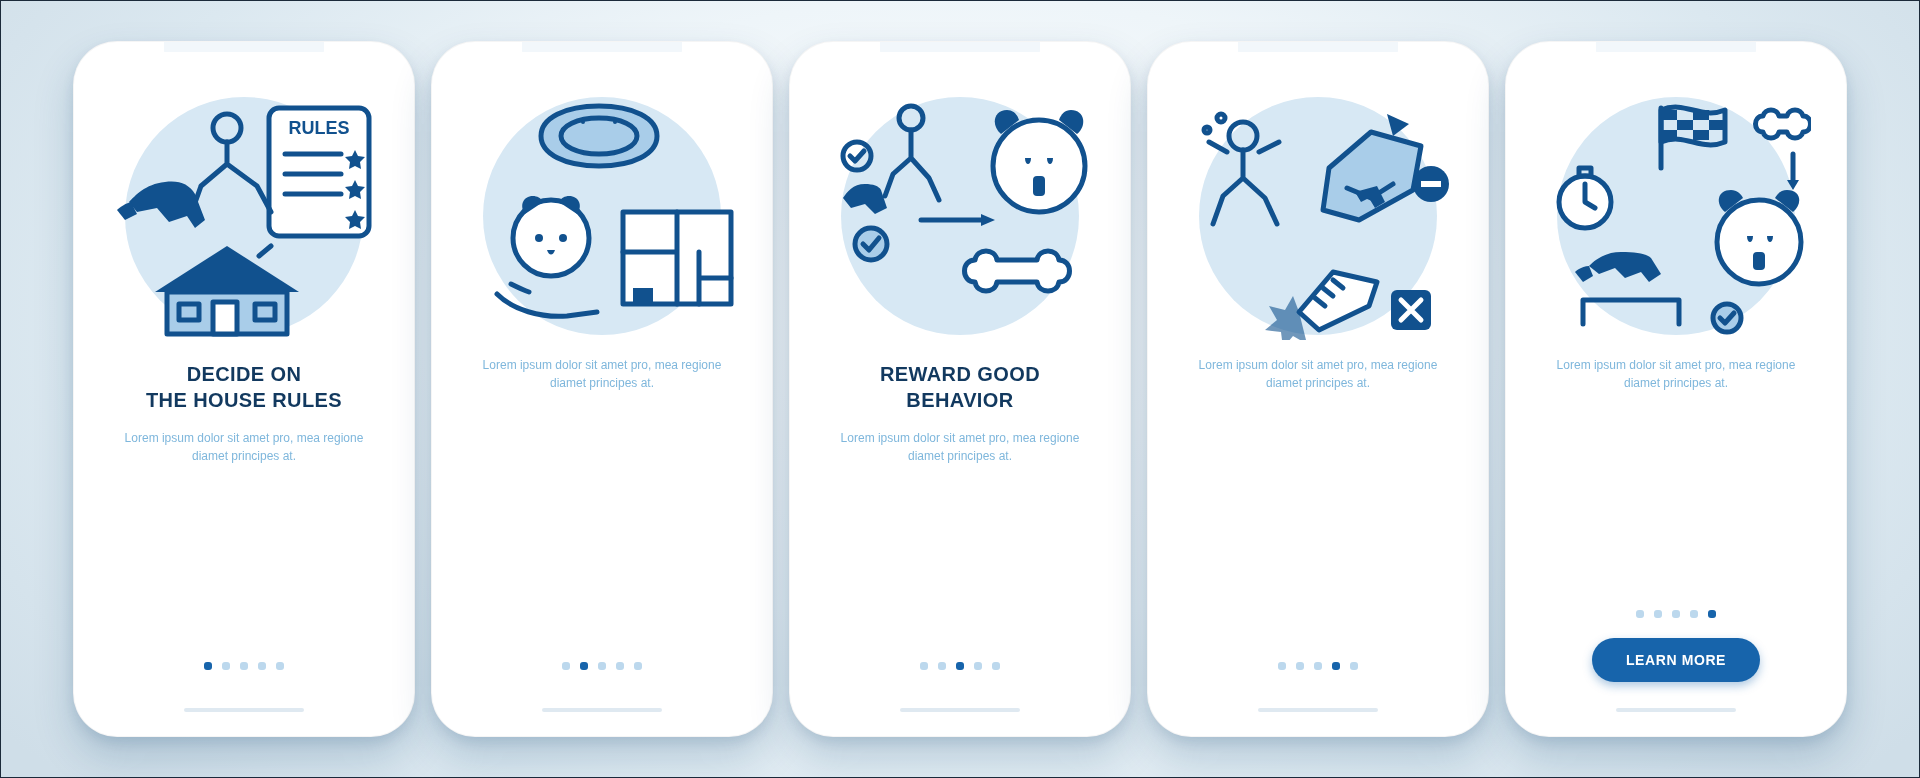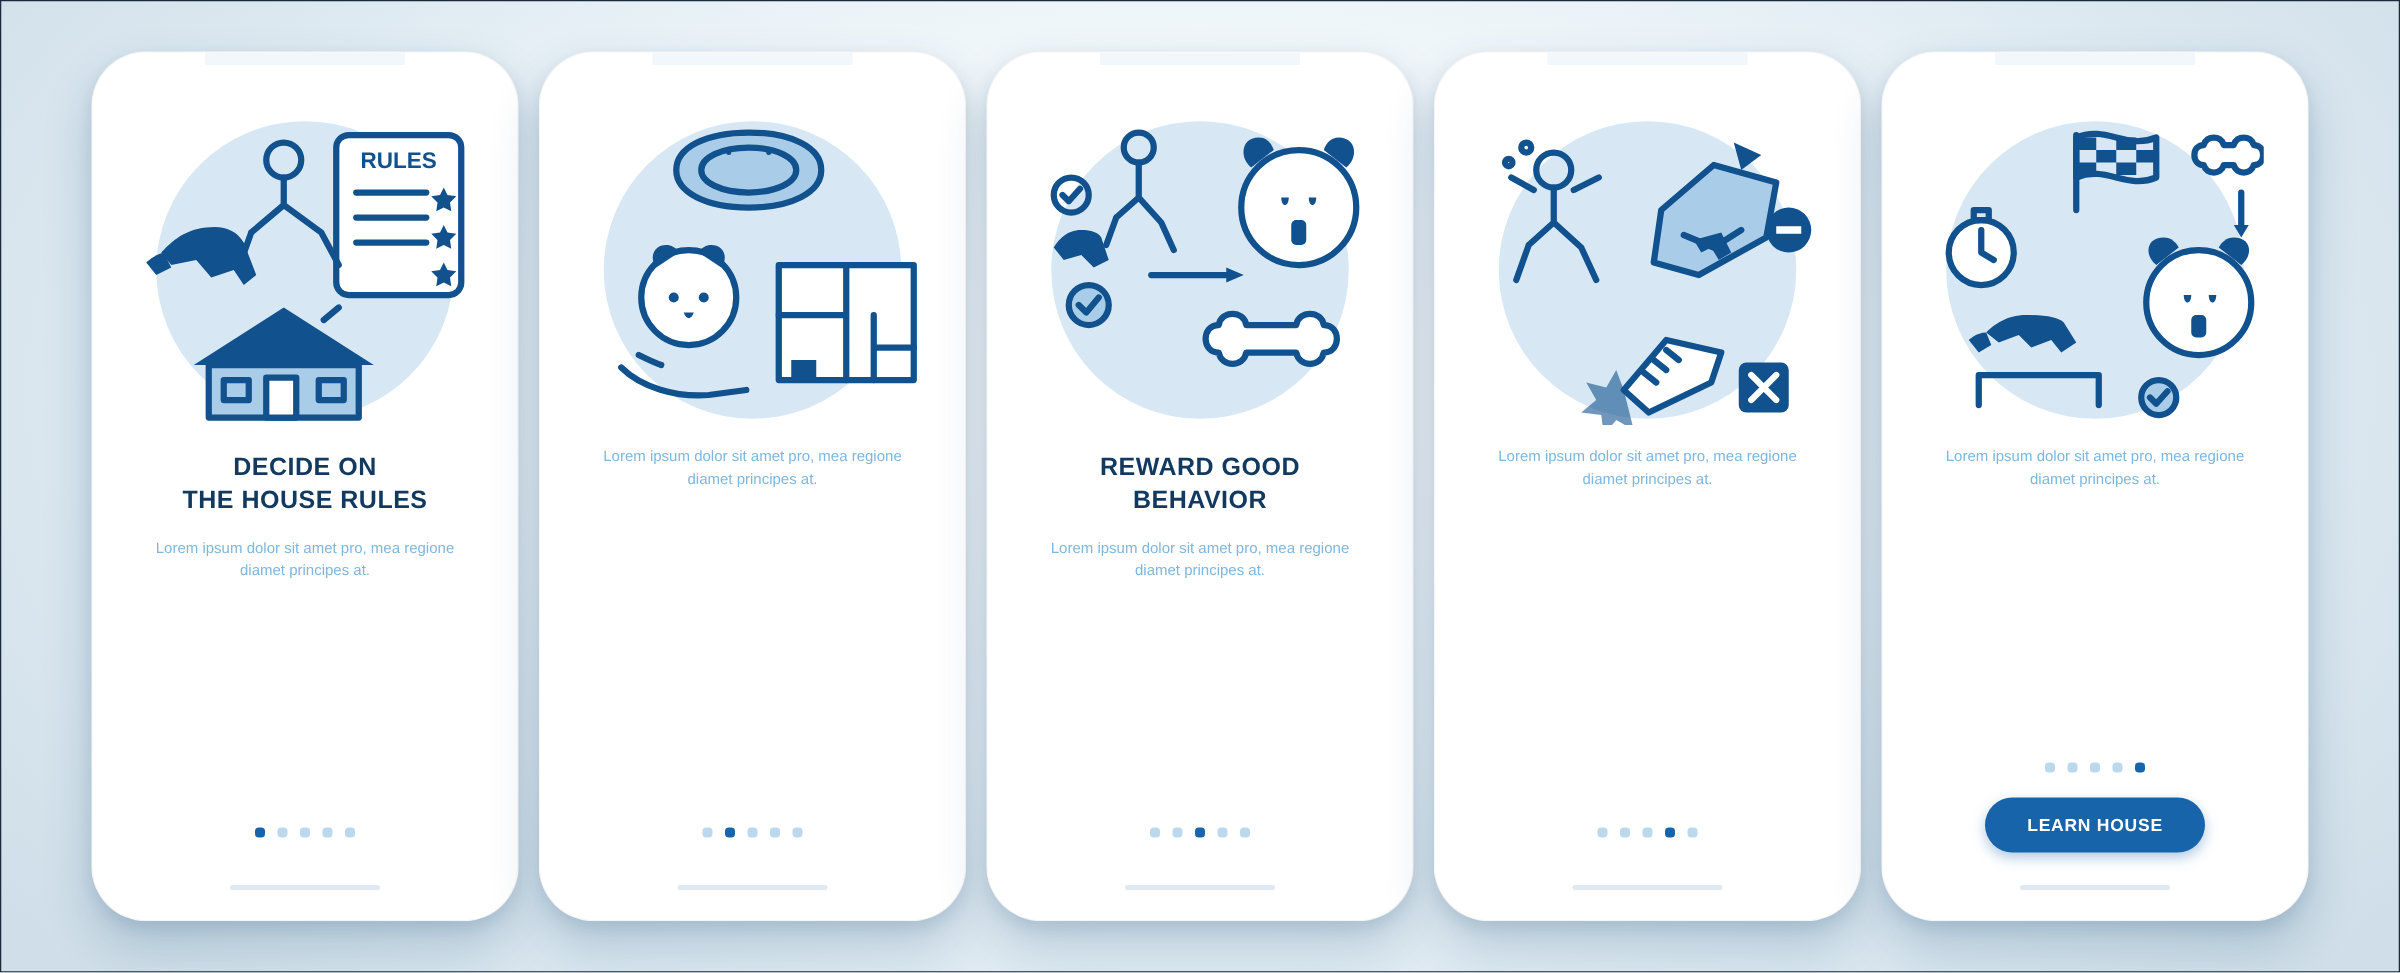--- a/index.html
+++ b/index.html
@@ -353,18 +353,18 @@
           </svg>
       </div>
       <div class="body">Lorem ipsum dolor sit amet pro, mea regione diamet principes at.</div>
       <div class="dots">
         <span class="dot"></span>
         <span class="dot"></span>
         <span class="dot"></span>
         <span class="dot"></span>
         <span class="dot active"></span>
       </div>
-      <button class="cta">LEARN HOUSE</button>
+      <button class="cta">LEARN MORE</button>
       <div class="home-indicator"></div>
     </div>
   </div>
 
 </div>
 
 </body></html>

